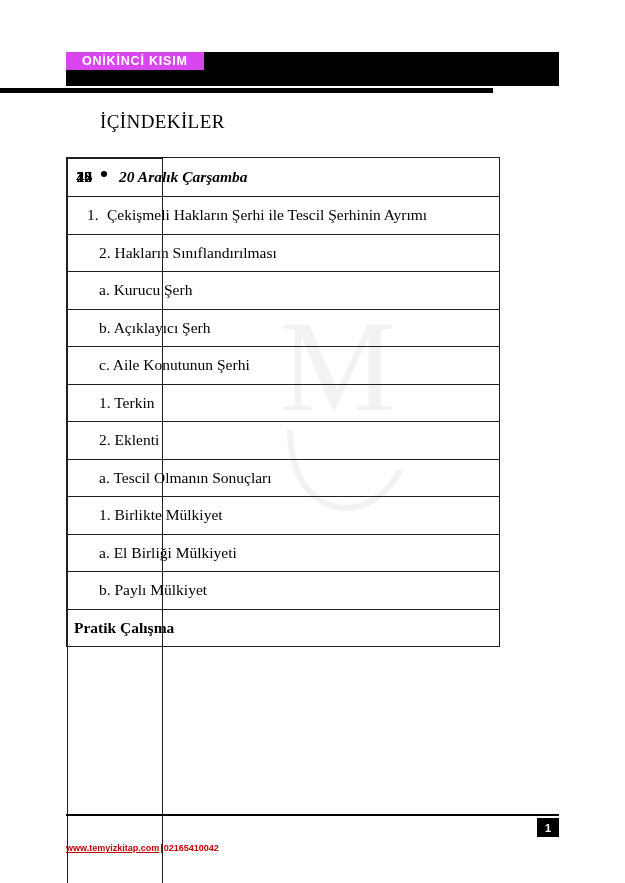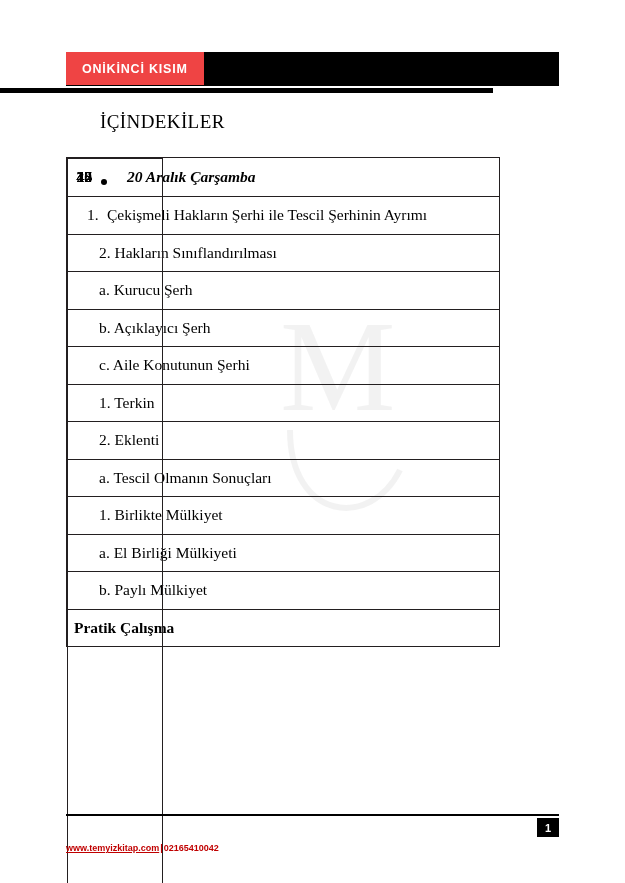--- a/index.html
+++ b/index.html
@@ -50,22 +50,22 @@
     left: 0;
     top: 0;
     width: 493px;
     height: 34px;
     background: #000;
   }
   .header-tab {
     position: absolute;
     left: 0;
     top: 0;
-    height: 33px;
-    background: #ef4444;
+    height: 18px;
+    background: #d946ef;
     display: flex;
     align-items: center;
     padding: 0 16px;
   }
   .header-tab-label {
     color: #ffffff;
     font-family: "Liberation Sans", sans-serif;
     font-weight: bold;
     font-size: 12.5px;
     letter-spacing: 0.8px;
@@ -142,22 +142,22 @@
     width: 85px;
     padding: 7px 0 7px 9px;
     font-size: 15.5px;
     line-height: 1.45;
   }
   .toc tr.date-row td.label {
     padding: 8px 12px 8px 12px;
   }
   .date-line {
     display: flex;
-    align-items: flex-end;
-    gap: 20px;
+    align-items: center;
+    gap: 12px;
     padding-left: 22px;
   }
   .bullet-dot {
     display: inline-block;
     width: 6px;
     height: 6px;
     background: #000;
     border-radius: 50%;
     flex: 0 0 auto;
     transform: translateY(-3px);

